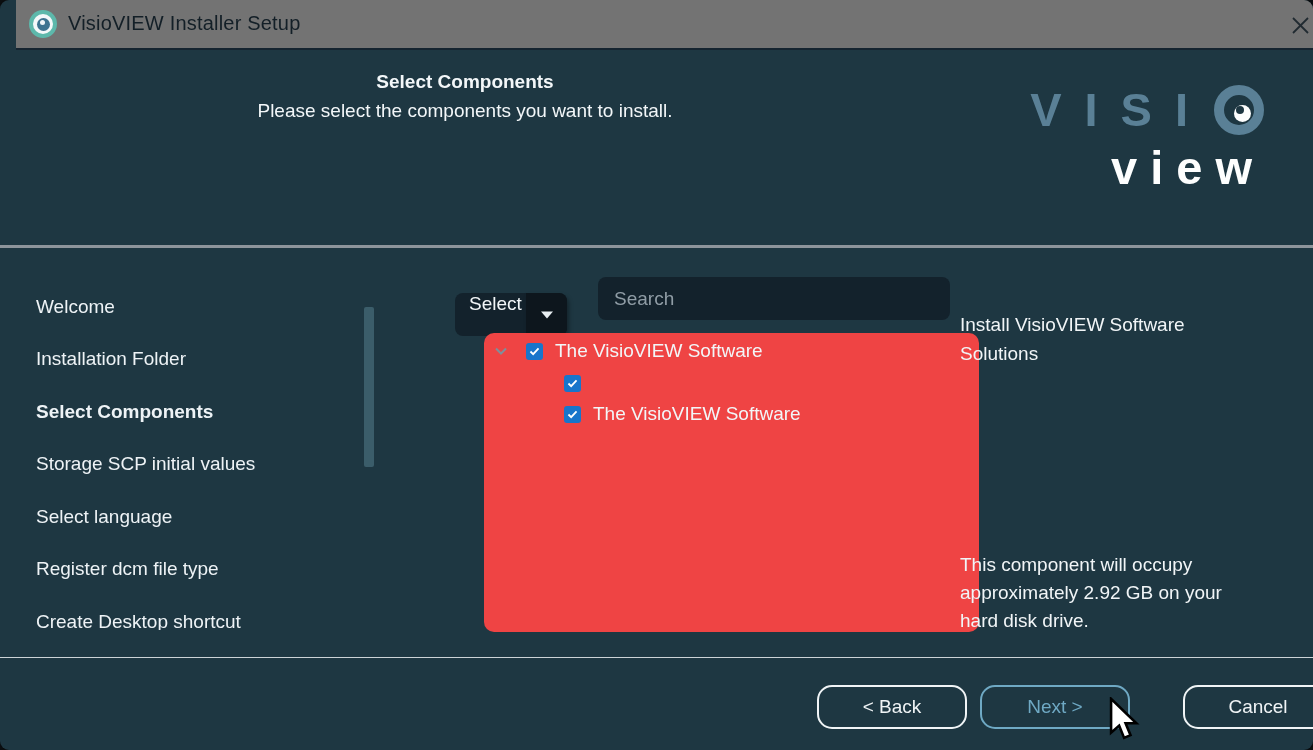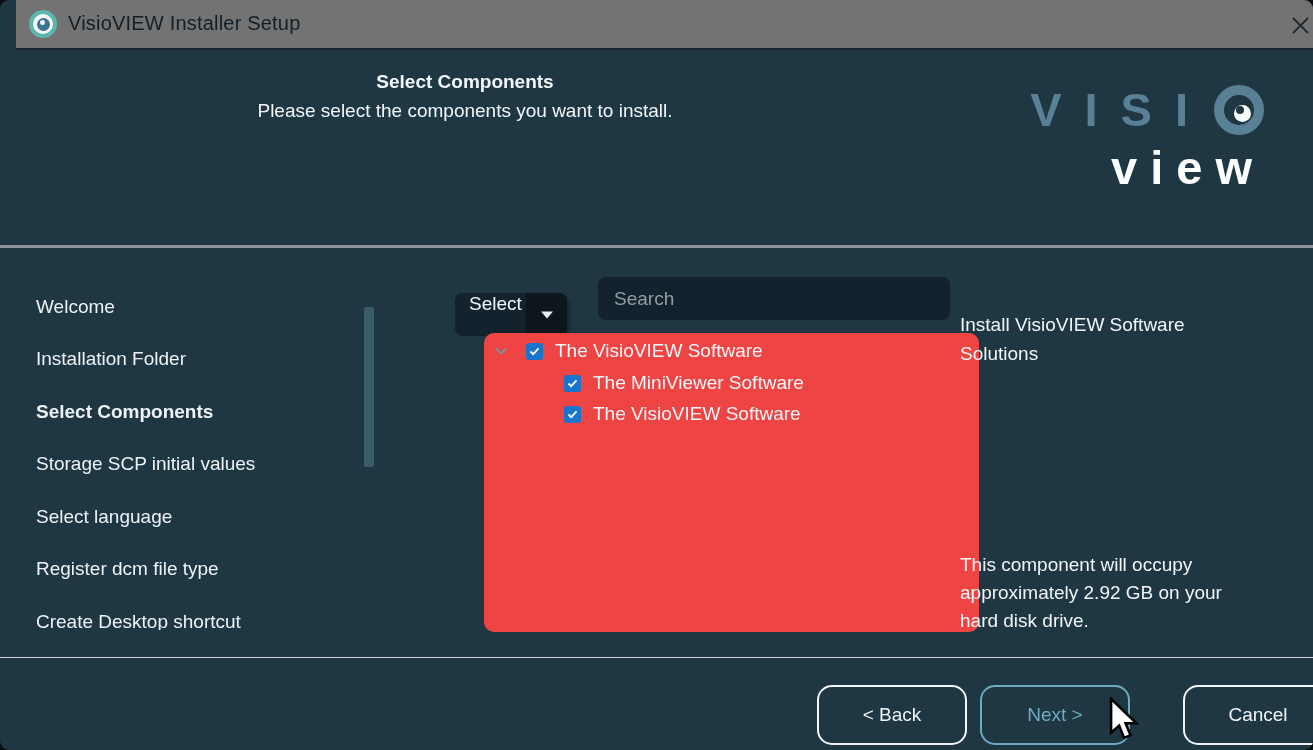--- a/index.html
+++ b/index.html
@@ -48,21 +48,21 @@
   .tree-row{position:absolute;height:26px;display:flex;align-items:center;color:#f2f6f8;font-size:19px;white-space:nowrap;}
   .checkbox{width:17px;height:17px;background:#1875cb;border-radius:3px;display:flex;align-items:center;justify-content:center;margin-right:12px;}
   .expander{width:14px;display:flex;align-items:center;justify-content:center;margin-right:18px;}
 
   
   .info-title{left:960px;top:278px;width:300px;color:#f1f5f7;font-size:19px;line-height:29px;margin-top:32px;}
   .info-size{left:960px;top:551px;width:310px;color:#f1f5f7;font-size:19px;line-height:28px;}
 
   
   .footer-divider{left:0;top:657px;width:1313px;height:1px;background:#cdd3d7;}
-  .btn{top:685px;width:150px;height:60px;border:2px solid #f0f4f6;border-radius:15px;box-sizing:border-box;display:flex;align-items:center;justify-content:center;font-size:19px;color:#f0f4f6;background:transparent;cursor:default;}
+  .btn{top:685px;width:150px;height:44px;border:2px solid #f0f4f6;border-radius:15px;box-sizing:border-box;display:flex;align-items:center;justify-content:center;font-size:19px;color:#f0f4f6;background:transparent;cursor:default;}
   .btn-back{left:817px;}
   .btn-next{left:980px;border-color:#6fa9c4;color:#6fa9c4;text-align:right;}
   .btn-cancel{left:1142px;margin-left:41px;}
 
   .cursor{left:1106px;top:697px;width:34px;height:44px;pointer-events:none;}
 </style>
 </head>
 <body>
 
 <div class="window">
@@ -135,21 +135,20 @@
           </svg>
       </span>
       <span>The VisioVIEW Software</span>
     </div>
     <div class="tree-row" style="left:80px;top:37px;">
       <span class="checkbox">
         <svg width="11" height="9" viewBox="0 0 12 10">
             <polyline points="1.5,5 4.5,8 10.5,1.5" fill="none" stroke="#ffffff" stroke-width="2"></polyline>
           </svg>
       </span>
-      <span>The MiniViewer Software</span>
     </div>
     <div class="tree-row" style="left:80px;top:68px;">
       <span class="checkbox">
         <svg width="11" height="9" viewBox="0 0 12 10">
             <polyline points="1.5,5 4.5,8 10.5,1.5" fill="none" stroke="#ffffff" stroke-width="2"></polyline>
           </svg>
       </span>
       <span>The VisioVIEW Software</span>
     </div>
   </div>

